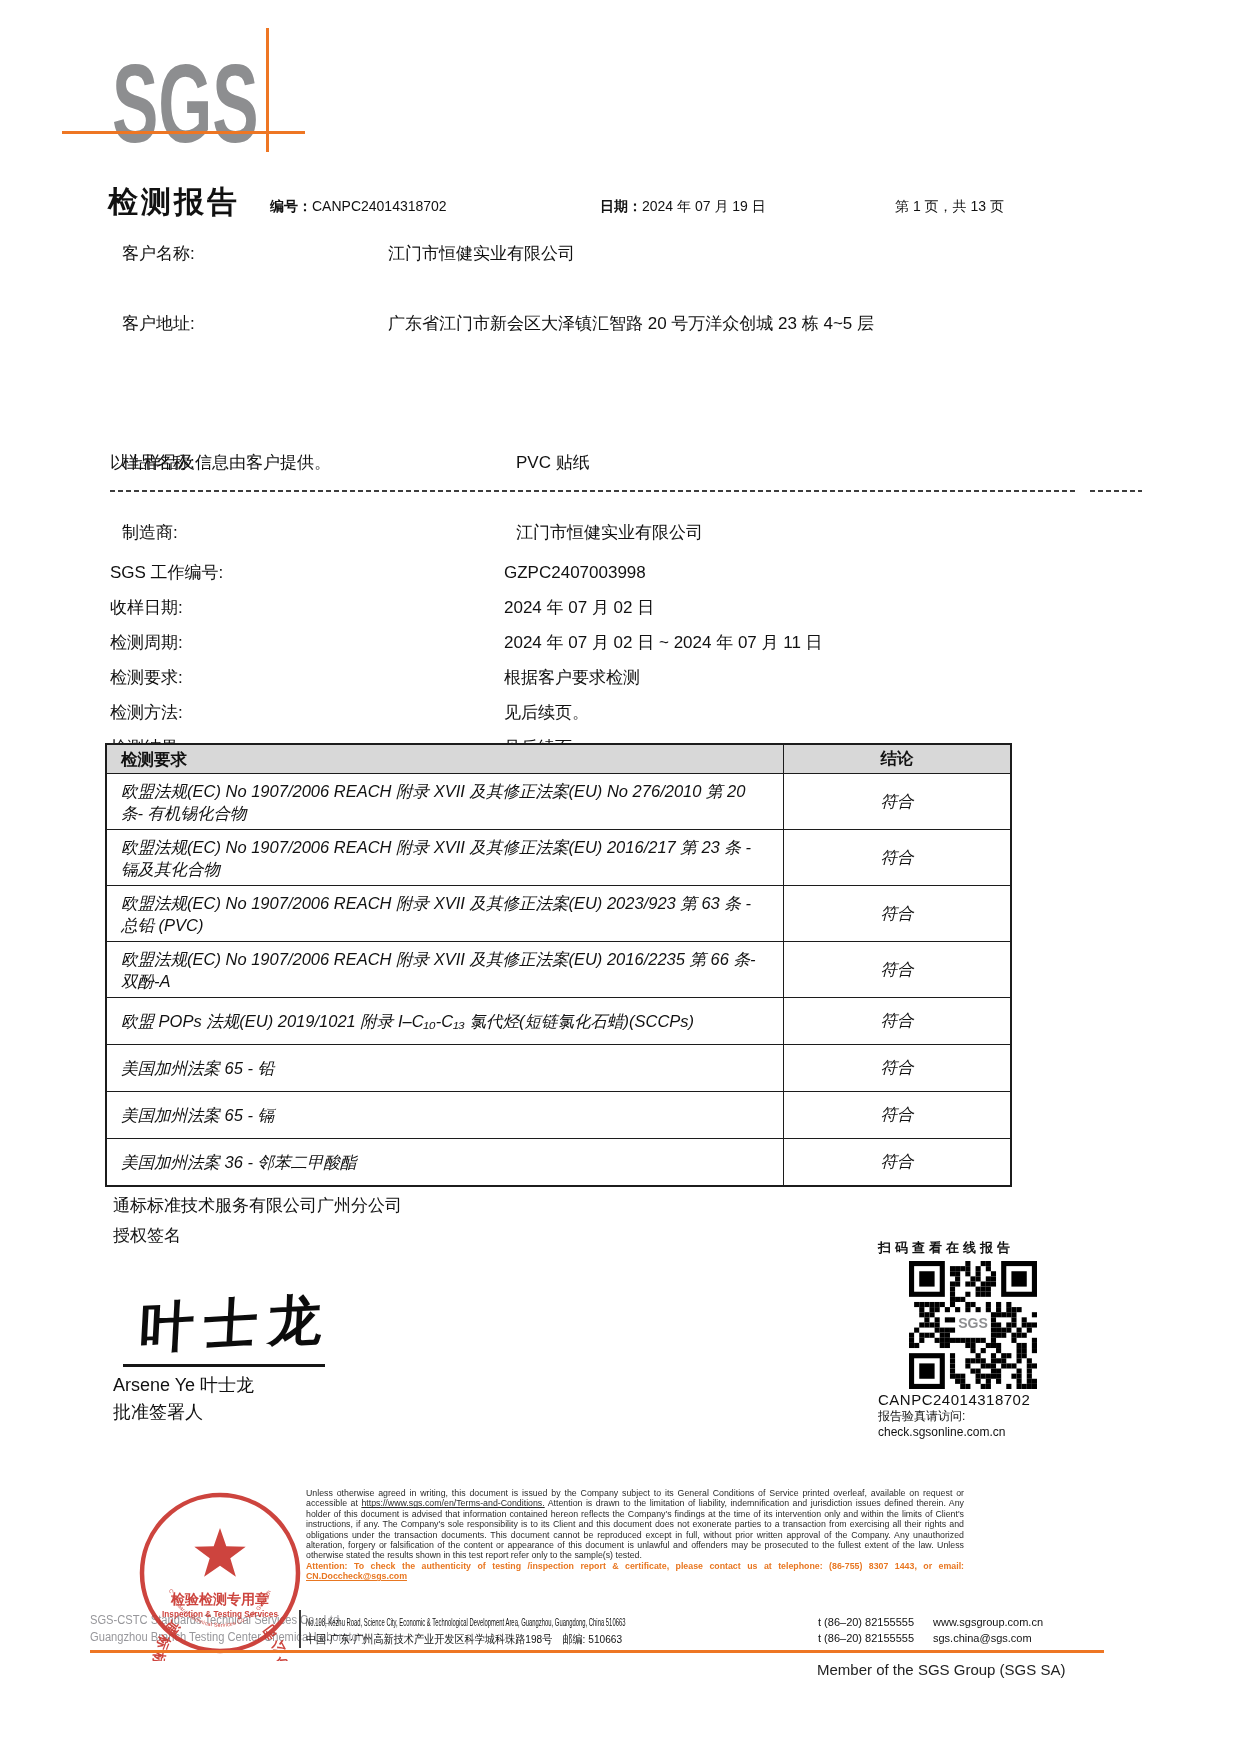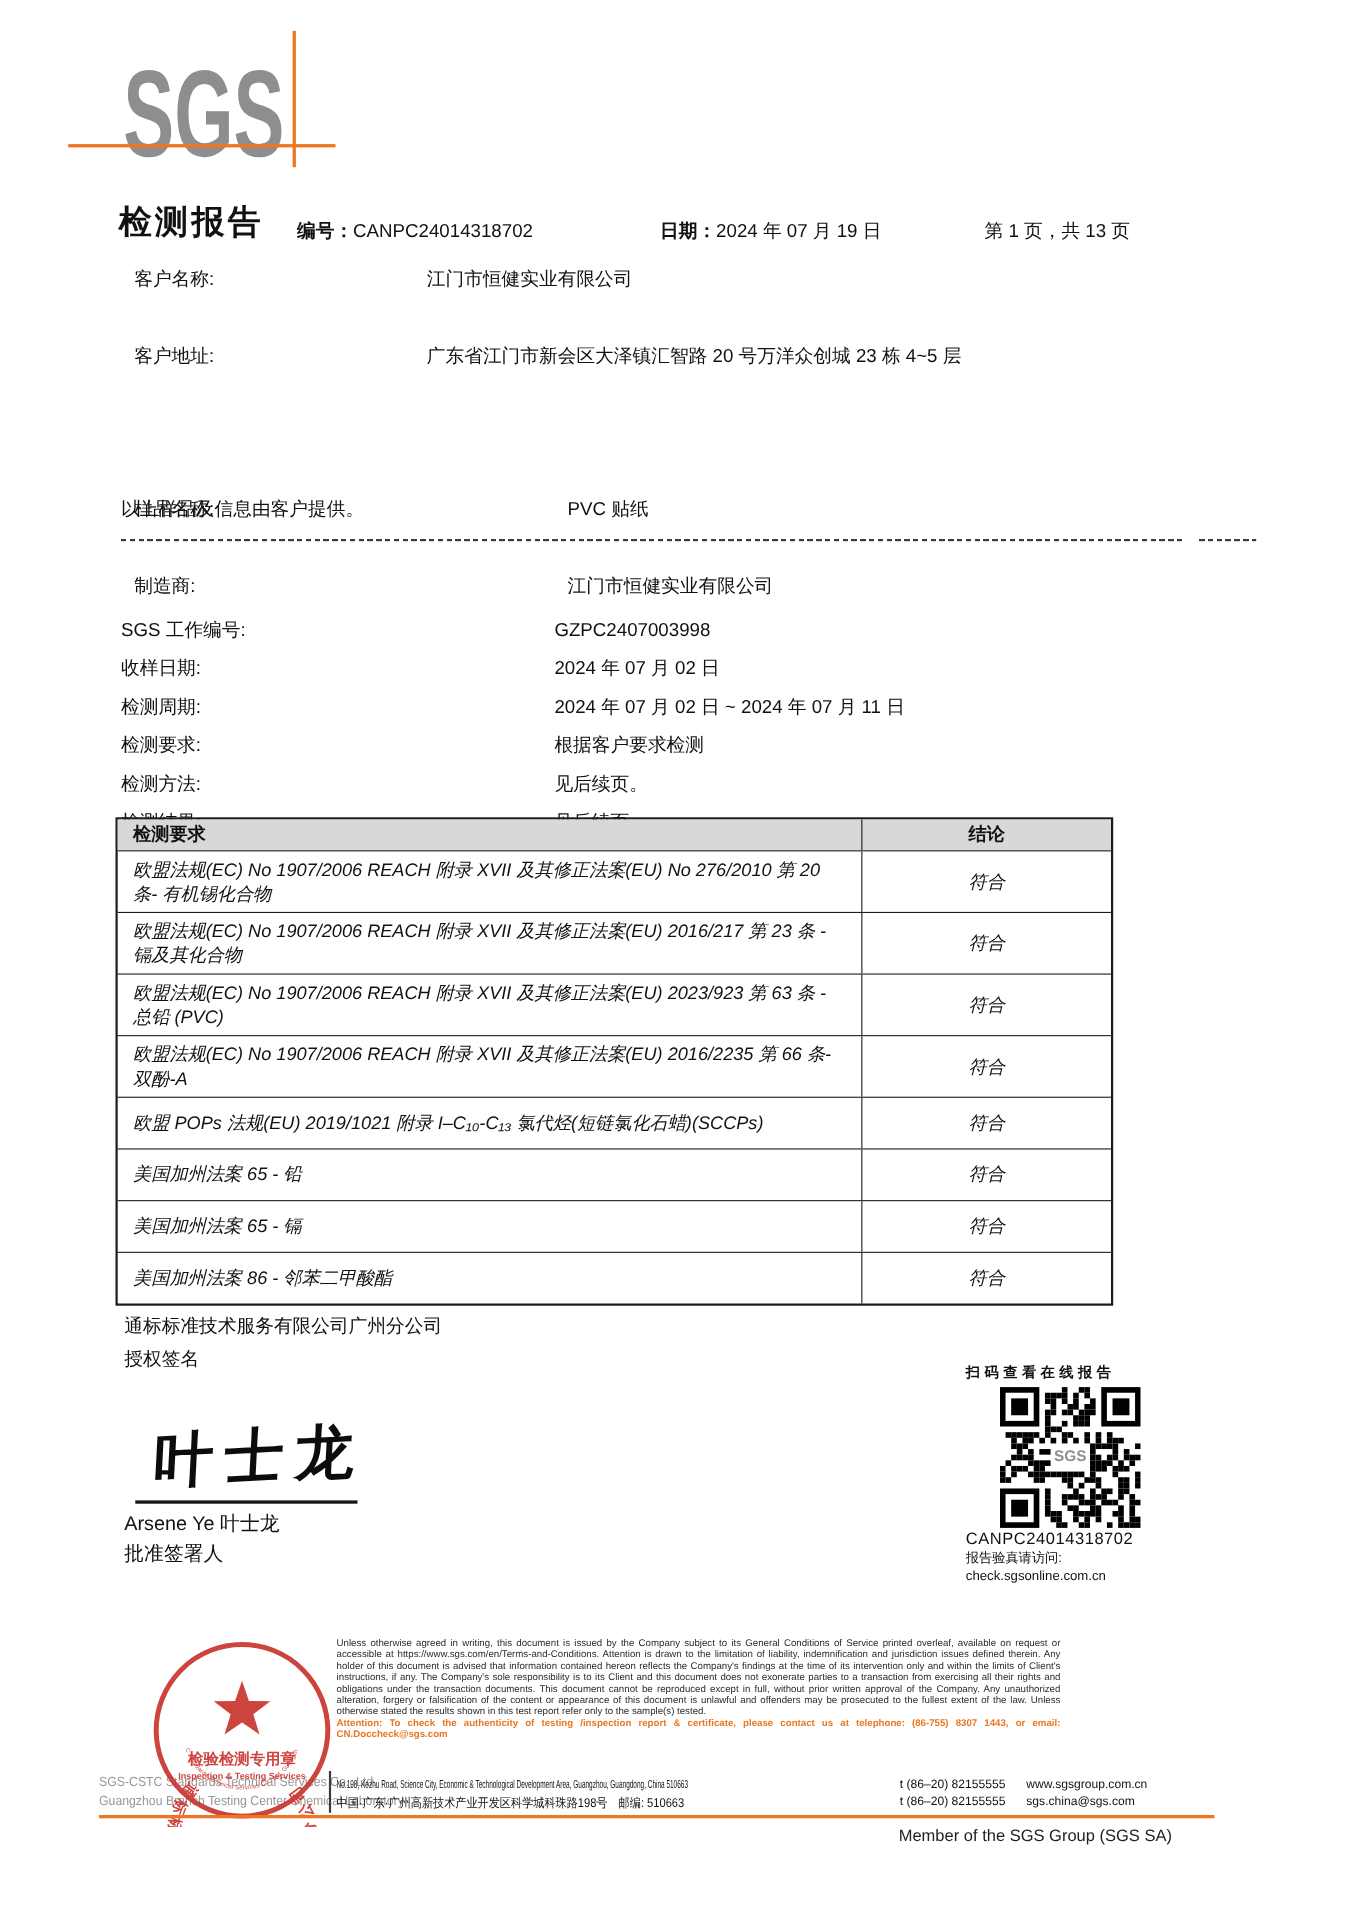--- a/index.html
+++ b/index.html
@@ -8,21 +8,21 @@
   .abs{position:absolute;}
 
   
   .sgs-logo{left:112px;top:48px;font-size:112px;line-height:112px;font-weight:bold;
             color:#8d8e90;letter-spacing:0px;transform:scaleX(.62);transform-origin:left top;}
   .logo-hline{left:62px;top:131px;width:243px;height:3px;background:#ee7623;}
   .logo-vline{left:266px;top:28px;width:3px;height:124px;background:#ee7623;}
 
   
   .report-title{left:97px;top:182px;font-size:30px;font-weight:bold;letter-spacing:3px;margin-left:11px;}
-  .hmeta{top:198px;font-size:17px;}
+  .hmeta{top:198px;font-size:14px;}
   .hlabel{font-weight:bold;}
 
   
   .line{font-size:17px;line-height:35px;white-space:nowrap;}
   .lab{display:inline-block;}
   .custval{position:absolute;left:266px;top:0;}
   .jobval{position:absolute;left:394px;top:0;}
   .jrow{position:relative;}
 
   .dash{height:2px;background:repeating-linear-gradient(90deg,#3d3d3d 0 5px,transparent 5px 8px);}
@@ -50,21 +50,21 @@
   .qr-code{margin:4px auto 0;width:128px;height:128px;}
   .qr-no{font-size:15px;margin-top:2px;letter-spacing:.5px;}
   .qr-verify{font-size:12px;line-height:16px;}
 
   
   .graycorp{color:#97979b;font-size:12px;line-height:17px;transform:scaleX(.93);transform-origin:left top;white-space:nowrap;}
   .stamp-svg{left:132px;top:1485px;width:176px;height:176px;}
   .vdiv{left:299px;top:1610px;width:2px;height:38px;background:#3c3c3c;}
   .fineprint{left:306px;top:1488px;width:658px;font-size:8.8px;line-height:10.4px;
              color:#2b2b2b;text-align:justify;}
-  .fineprint a,.ulink{color:inherit;}
+  .fineprint a,.ulink{text-decoration:underline;color:inherit;}
   .attention{color:#e87722;font-weight:bold;}
   .addr-row{left:306px;width:780px;height:16px;font-size:11.5px;white-space:nowrap;}
   .addr-en{position:absolute;left:0;top:0;font-size:10.5px;transform:scaleX(.56);transform-origin:left top;}
   .addr-cn{position:absolute;left:0;top:0;font-size:11.5px;transform:scaleX(.88);transform-origin:left top;}
   .tel{position:absolute;left:512px;top:0;font-size:11px;}
   .web{position:absolute;left:627px;top:0;font-size:11px;}
   .orange-rule{left:90px;top:1650px;width:1014px;height:2.5px;background:#ee7623;}
   .member{left:817px;top:1661px;font-size:15px;color:#222;}
 </style>
 </head>
@@ -172,21 +172,21 @@
           <div class="cell-req">美国加州法案 65 - 铅</div>
           <div class="cell-con">符合</div>
         </div>
 
         <div class="trow">
           <div class="cell-req">美国加州法案 65 - 镉</div>
           <div class="cell-con">符合</div>
         </div>
 
         <div class="trow">
-          <div class="cell-req">美国加州法案 86 - 邻苯二甲酸酯</div>
+          <div class="cell-req">美国加州法案 36 - 邻苯二甲酸酯</div>
           <div class="cell-con">符合</div>
         </div>
       </div>
   </div>
 
   <div class="abs signoff" style="left:113px;top:1192px;">通标标准技术服务有限公司广州分公司</div>
   <div class="abs signoff" style="left:113px;top:1222px;">授权签名</div>
   <div class="abs sig-script">叶士龙</div>
   <div class="abs sig-line"></div>
   <div class="abs" style="left:113px;top:1373px;font-size:18px;">Arsene Ye 叶士龙</div>

